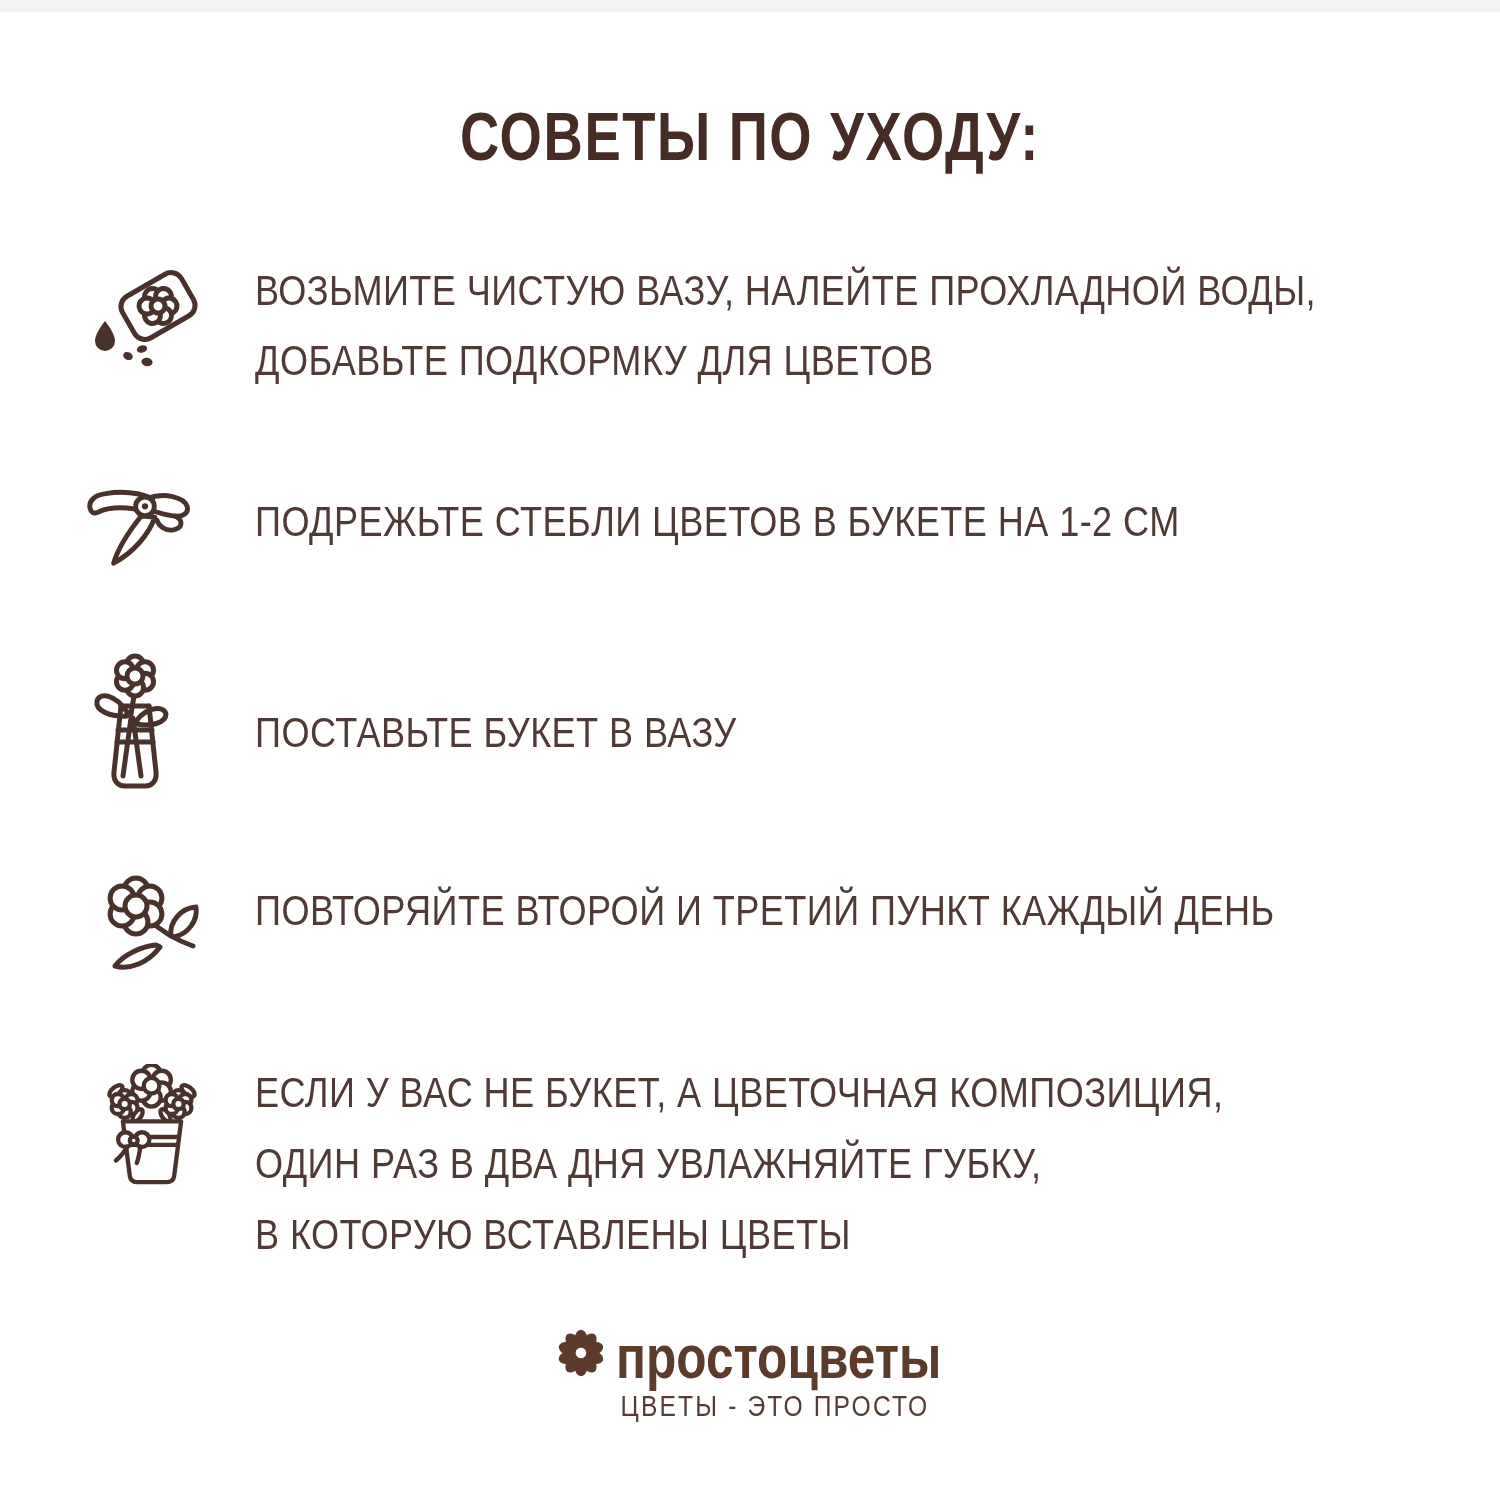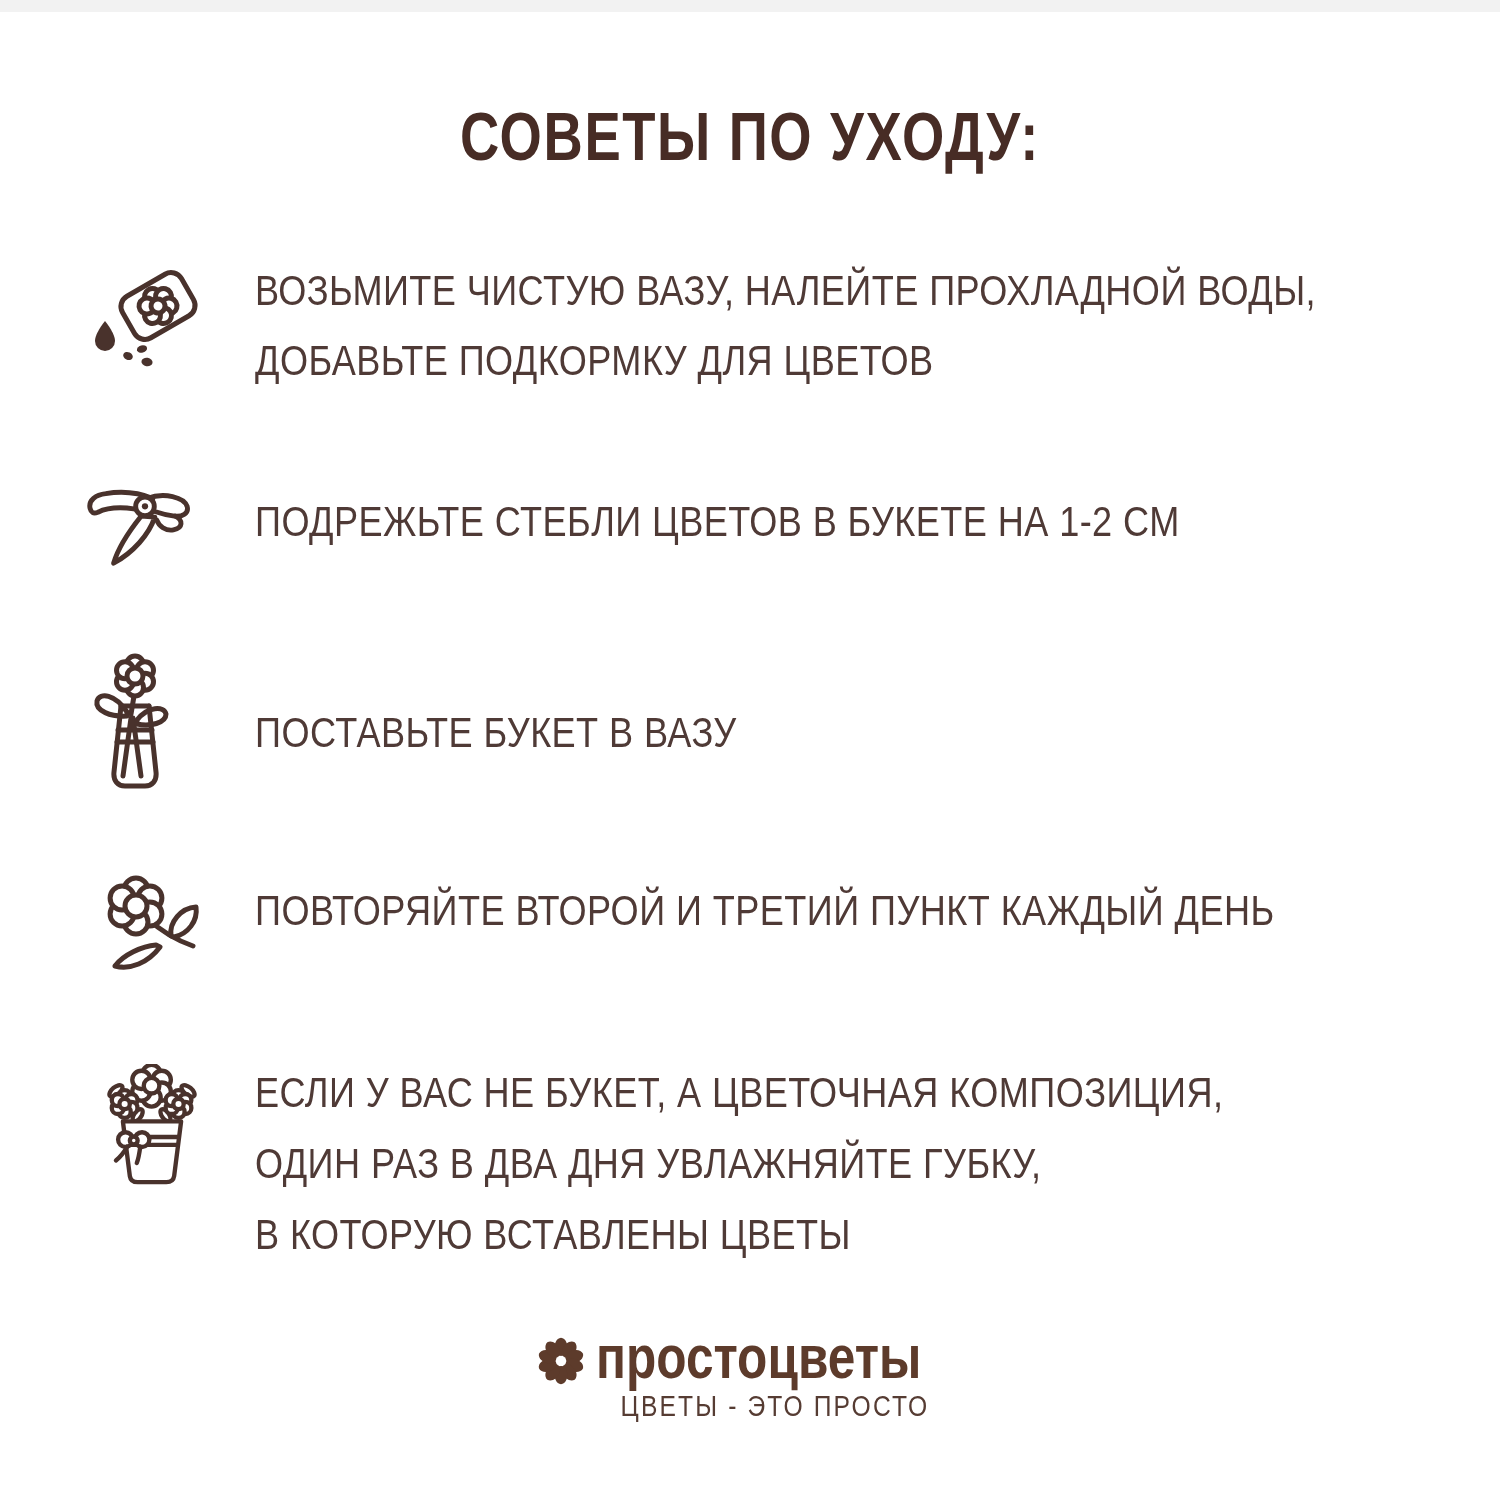--- a/index.html
+++ b/index.html
@@ -37,22 +37,22 @@
     transform:scaleX(0.84);
     transform-origin:left top;
     white-space:nowrap;
   }
   .tip-text span{display:block;}
   .tip-text--tall{line-height:71px;}
   .t1{top:243px;} .t2{top:474px;} .t3{top:685px;} .t4{top:863px;} .t5{top:1045px;}
   .i1{left:84px;top:252px;} .i2{left:80px;top:462px;} .i3{left:90px;top:640px;}
   .i4{left:98px;top:860px;} .i5{left:102px;top:1052px;}
   .footer-brand{
-    position:absolute;left:532px;top:1312px;
-    display:flex;align-items:flex-end;
+    position:absolute;left:552px;top:1312px;
+    display:flex;align-items:flex-start;
   }
   .brand-flower{flex:0 0 auto;color:var(--brand);margin-right:6px;}
   .brand-word{
     color:var(--brand);
     font-size:62px;font-weight:bold;line-height:66px;
     transform:scaleX(0.80);
     transform-origin:left center;
     white-space:nowrap;
   }
   .footer-tagline{

